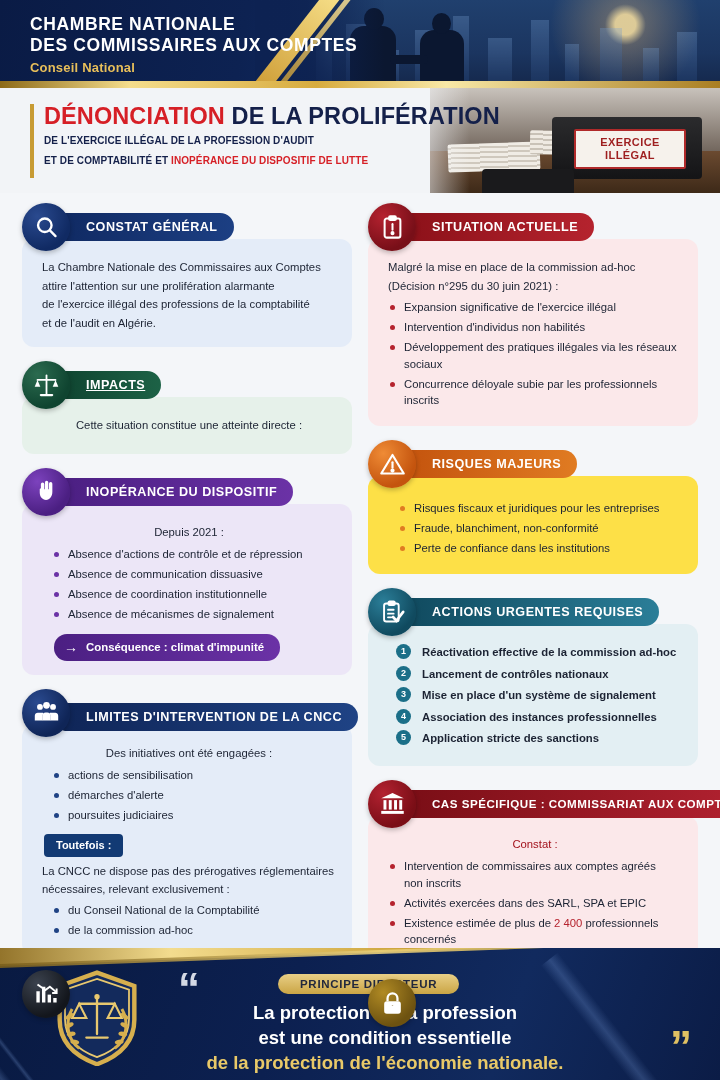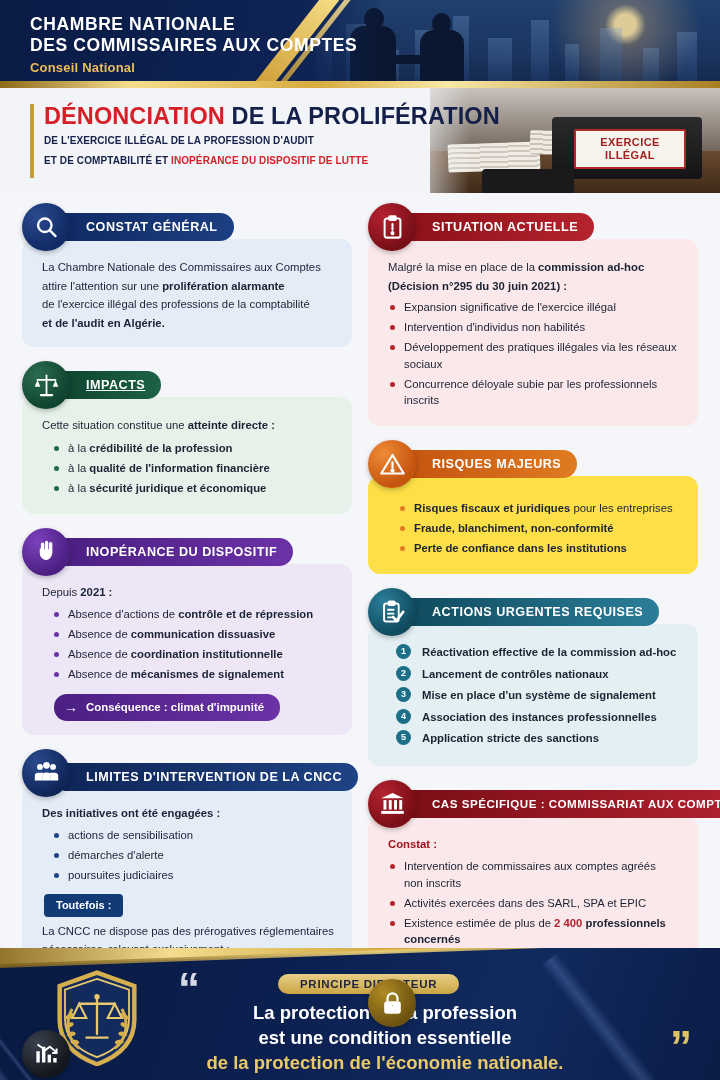--- a/index.html
+++ b/index.html
@@ -95,30 +95,30 @@
   .head-pill {
     margin-left: 38px; height: 28px; border-radius: 5px 14px 14px 5px;
     display:flex; align-items:center; padding: 0 16px 0 26px;
     color:#fff; font-size: 12.6px; font-weight: 800; letter-spacing:.5px; white-space: nowrap;
   }
   .card-body {
     margin-top: -12px; border-radius: 12px; padding: 20px 16px 14px 20px;
     font-size: 11.3px; line-height: 16.5px; color:#1c2333;
   }
   .card-body p { margin-bottom: 2px; }
-  .card-body .lead { margin-bottom: 6px; }
+  .card-body .lead { margin-bottom: 6px; text-align: center; }
   ul.blist { list-style: none; }
   ul.blist li { position: relative; padding-left: 16px; margin-bottom: 3.5px; }
   ul.blist li::before {
     content:""; position:absolute; left:2px; top:6px; width:5px; height:5px; border-radius:50%;
     background: var(--dot, #1b3f8f);
   }
   ul.blist.indent li { padding-left: 26px; }
   ul.blist.indent li::before { left: 12px; }
-  b { font-weight: 700; margin-top: 45px; }
+  b { font-weight: 400; margin-top: 45px; }
 
   
   ul.nlist { list-style:none; }
   ul.nlist li { position:relative; padding-left: 26px; margin-bottom: 5px; font-weight:700; }
   ul.nlist li .num {
     position:absolute; left:0; top:0px; width:15px; height:15px; border-radius:50%;
     background:#1b6f88; color:#fff; font-size:9px; font-weight:800;
     display:flex; align-items:center; justify-content:center;
   }
 
@@ -261,25 +261,20 @@
                   <path d="M4 7 L1.5 13 h5 Z" fill="#fff" stroke="none"></path>
                   <path d="M20 7 L17.5 13 h5 Z" fill="#fff" stroke="none"></path>
                 </svg>
             </div>
             <div class="head-pill" style="background:linear-gradient(90deg,#0f4430,#1d6246);text-decoration:underline;">
               <span>IMPACTS</span>
             </div>
           </div>
           <div class="card-body" style="background:#e6f1ea;">
             <p class="lead"><span>Cette situation constitue une </span><b>atteinte directe :</b></p>
-            <ul class="blist indent" style="--dot:#22694c;">
-              <li><span>à la </span><b>crédibilité de la profession</b></li>
-              <li><span>à la </span><b>qualité de l'information financière</b></li>
-              <li><span>à la </span><b>sécurité juridique et économique</b></li>
-            </ul>
           </div>
         </div>
 
         <div class="card">
           <div class="card-head">
             <div class="badge-icon" style="background:radial-gradient(circle at 32% 28%,#7c42bd,#4b1f82 70%);">
               <svg viewBox="0 0 24 24" fill="#fff">
                   <path d="M7 11V5.5a1.5 1.5 0 0 1 3 0V10h.6V4a1.5 1.5 0 0 1 3 0v6h.6V5a1.5 1.5 0 0 1 3 0v7.2c0 4-2.3 7.3-5.6 7.3S6 16.5 6 13.2V10a1 1 0 0 1 1-1z"></path>
                 </svg>
             </div>

